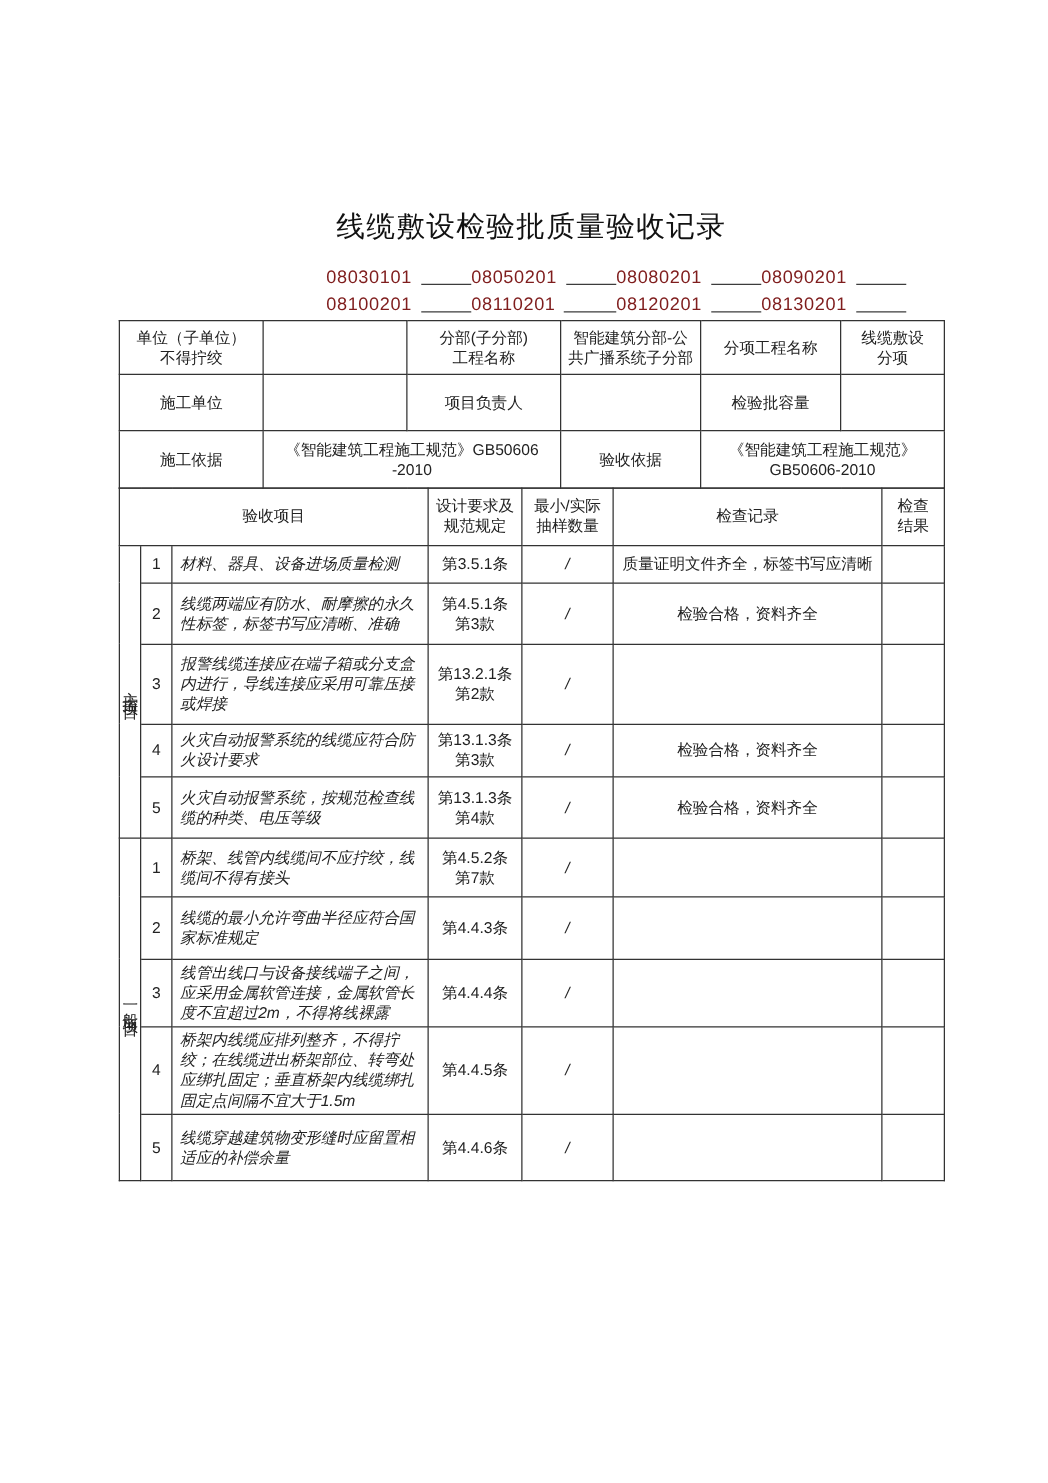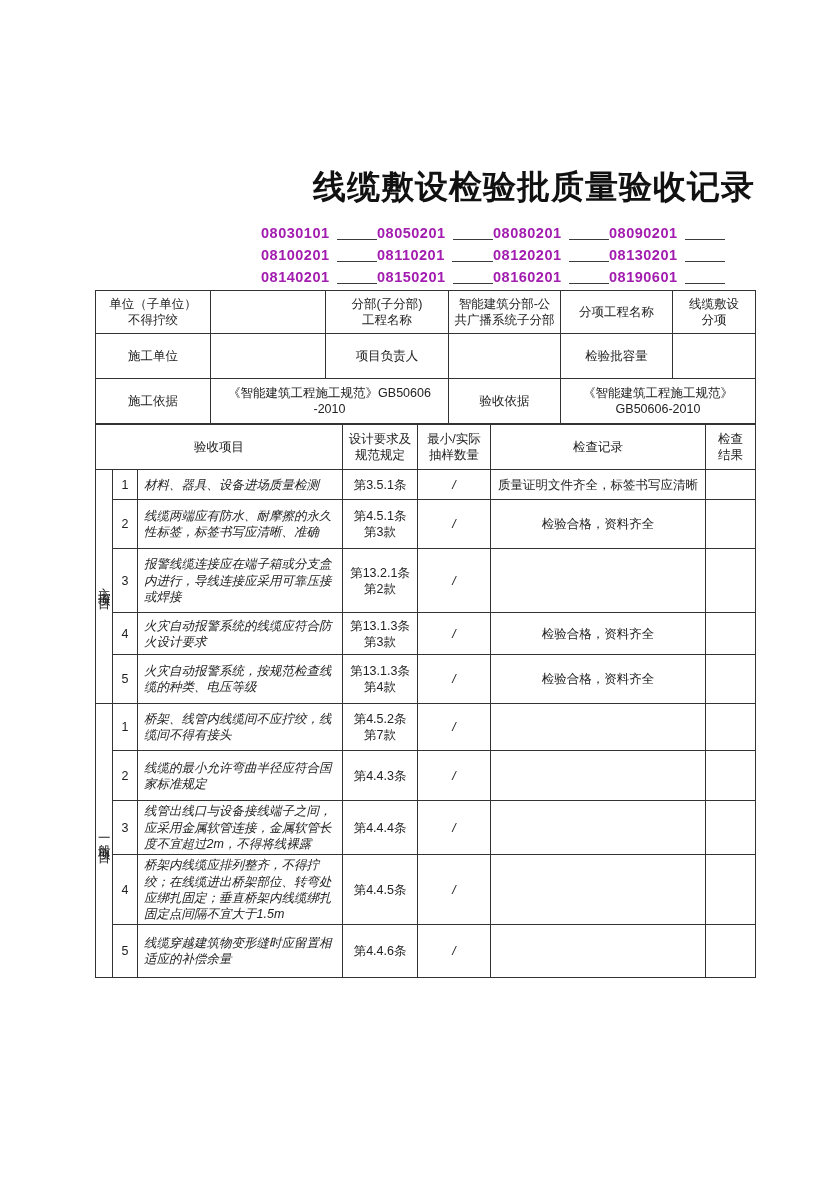--- a/index.html
+++ b/index.html
@@ -2,27 +2,27 @@
 <html><head>
 <meta charset="utf-8">
 <style>
   html,body { margin:0; padding:0; background:#fff; }
   .page {
     position:relative; width:838px; height:1186px; background:#ffffff;
     font-family:"Liberation Sans","DejaVu Sans",sans-serif; color:#1c1c1c; overflow:hidden;
   }
   .content { position:absolute; left:95px; top:0; width:660px; }
   .doc-title {
-    margin:168px 0 0 0; text-align:right; font-size:33px; font-weight:bold;
+    margin:168px 0 0 0; text-align:center; font-size:23px; font-weight:normal;
     letter-spacing:1px; color:#111; line-height:1.15;
   }
   .codes { margin:14px 0 0 166px; }
   .code-row { display:flex; align-items:flex-end; height:22px; }
   .code-item { width:116px; display:flex; align-items:flex-end; }
-  .code-text { font-size:14.5px; letter-spacing:.5px; color:#a21caf; line-height:1.1;font-weight:bold; }
+  .code-text { font-size:14.5px; letter-spacing:.5px; color:#7f1d1d; line-height:1.1; }
   .code-line { width:50px; border-bottom:1.6px solid #3c3c3c; margin:0 0 2px 7px; }
 
   table { border-collapse:collapse; table-layout:fixed; width:660px; }
   table.info { margin-top:4px; }
   table.checklist { margin-top:-1.6px; }
   td {
     border:1.6px solid #333; padding:2px 4px; font-size:12.5px;
     vertical-align:middle; line-height:1.3; white-space:pre-line;
     overflow:hidden; color:#222;
   }
@@ -70,38 +70,20 @@
         <span class="code-item">
             <span class="code-text">08110201</span>
             <span class="code-line"></span>
           </span>
         <span class="code-item">
             <span class="code-text">08120201</span>
             <span class="code-line"></span>
           </span>
         <span class="code-item">
             <span class="code-text">08130201</span>
-            <span class="code-line"></span>
-          </span>
-      </div>
-      <div class="code-row">
-        <span class="code-item">
-            <span class="code-text">08140201</span>
-            <span class="code-line"></span>
-          </span>
-        <span class="code-item">
-            <span class="code-text">08150201</span>
-            <span class="code-line"></span>
-          </span>
-        <span class="code-item">
-            <span class="code-text">08160201</span>
-            <span class="code-line"></span>
-          </span>
-        <span class="code-item">
-            <span class="code-text">08190601</span>
             <span class="code-line"></span>
           </span>
       </div>
     </div>
 
     <table class="info">
       <colgroup>
         <col style="width:115px">
           <col style="width:115px">
           <col style="width:123px">

